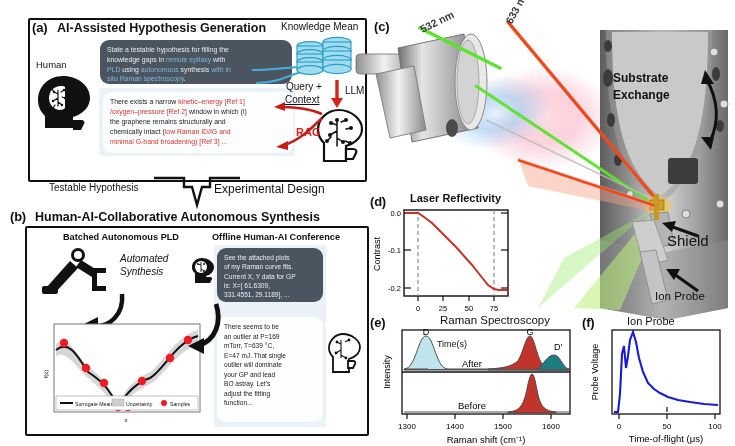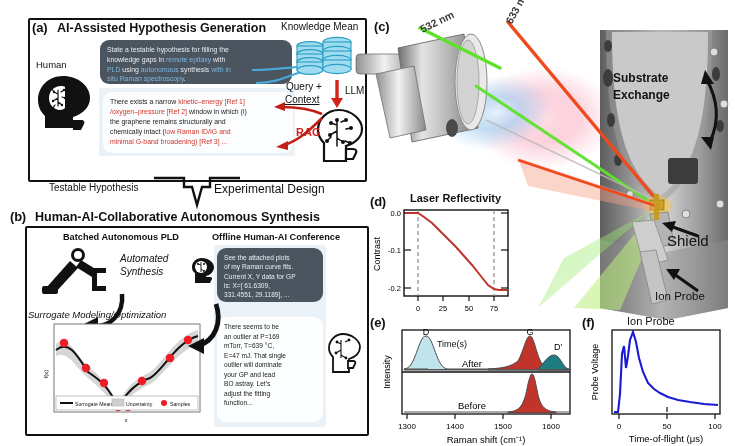--- a/index.html
+++ b/index.html
@@ -173,21 +173,20 @@
     </svg>
   </div>
   <div class="abs ital" style="left:120px;top:253px;font-size:10px;">Automated</div>
   <div class="abs ital" style="left:120px;top:266px;font-size:10px;">Synthesis</div>
 
   <svg class="abs" style="left:70px;top:288px;" width="60" height="48">
     <path d="M52 6 C54 26, 40 40, 22 38" stroke="#111" stroke-width="4.5" fill="none"></path>
     <path d="M12 37 l16 -8 v16 z" fill="#111"></path>
   </svg>
 
-  <div class="abs ital" style="left:28px;top:309px;font-size:9.5px;">Surrogate Modeling/Optimization</div>
 
   <div class="abs" style="left:42px;top:322px;">
     <svg width="160" height="104" viewBox="0 0 160 104">
       <rect x="12" y="2" width="146" height="88" fill="#fff" stroke="#777" stroke-width="1"></rect>
 
       <path d="M14 22 C26 10, 34 34, 46 44 C58 54, 66 62, 76 82 C86 62, 96 56, 108 50 C120 42, 134 14, 156 8
                L156 22 C134 30, 120 56, 108 62 C96 68, 86 74, 76 88 C66 74, 58 66, 46 56 C34 46, 26 28, 14 34 Z" fill="#cfcfcf" opacity="0.85"></path>
 
       <path d="M14 28 C26 18, 34 31, 46 50 C58 58, 66 64, 76 85 C86 68, 96 60, 108 56 C120 50, 134 20, 156 14" stroke="#111" stroke-width="2" fill="none"></path>
 
@@ -423,20 +422,21 @@
     <text x="73" y="111" font-size="7.5" text-anchor="middle" font-family="Liberation Sans, sans-serif">25</text>
     <text x="99" y="111" font-size="7.5" text-anchor="middle" font-family="Liberation Sans, sans-serif">50</text>
     <text x="124" y="111" font-size="7.5" text-anchor="middle" font-family="Liberation Sans, sans-serif">75</text>
 
     <polyline points="35,13 48,13 54,17 62,23 70,31 78,39 86,47 94,56 102,65 110,75 118,85 124,89 129,90 138,90" fill="none" stroke="#c0342b" stroke-width="2"></polyline>
     <text x="10" y="54" font-size="9" text-anchor="middle" font-family="Liberation Sans, sans-serif" transform="rotate(-90 10 54)">Contrast</text>
   </svg>
   <div class="abs" style="left:400px;top:307px;width:104px;text-align:center;font-size:9px;margin-top:32px;">Time(s)</div>
 
   <div class="abs panel-letter" style="left:370px;top:315px;">(e)</div>
+  <div class="abs" style="left:440px;top:314px;font-size:11.5px;">Raman Spectroscopy</div>
   <svg class="abs" style="left:368px;top:328px;" width="210" height="118">
     <rect x="34" y="2" width="168" height="84" fill="none" stroke="#111" stroke-width="1.3"></rect>
     <line x1="34" y1="44" x2="202" y2="44" stroke="#111" stroke-width="1.3"></line>
 
     <path d="M36 41 C48 41, 50 8, 58 8 C66 8, 68 41, 80 41 L202 41 L202 42 L36 42 Z" fill="#bfe4ec" stroke="#4a4a4a" stroke-width="1"></path>
     <path d="M36 41 L60 41" stroke="#4a4a4a" stroke-width="1" fill="none"></path>
     <path d="M120 41 C136 40, 142 39, 150 33 C156 22, 158 8, 162 8 C166 8, 168 26, 174 36 C178 40, 184 41, 202 41 L202 42 L120 42 Z" fill="#c0342b" stroke="#4a4a4a" stroke-width="1"></path>
     <path d="M170 41 C176 35, 180 27, 186 27 C192 27, 194 38, 200 41 L200 42 L170 42 Z" fill="#1d7d80" stroke="#4a4a4a" stroke-width="1"></path>
     <path d="M36 41.5 L202 41.5" stroke="#555" stroke-width="1"></path>
 

